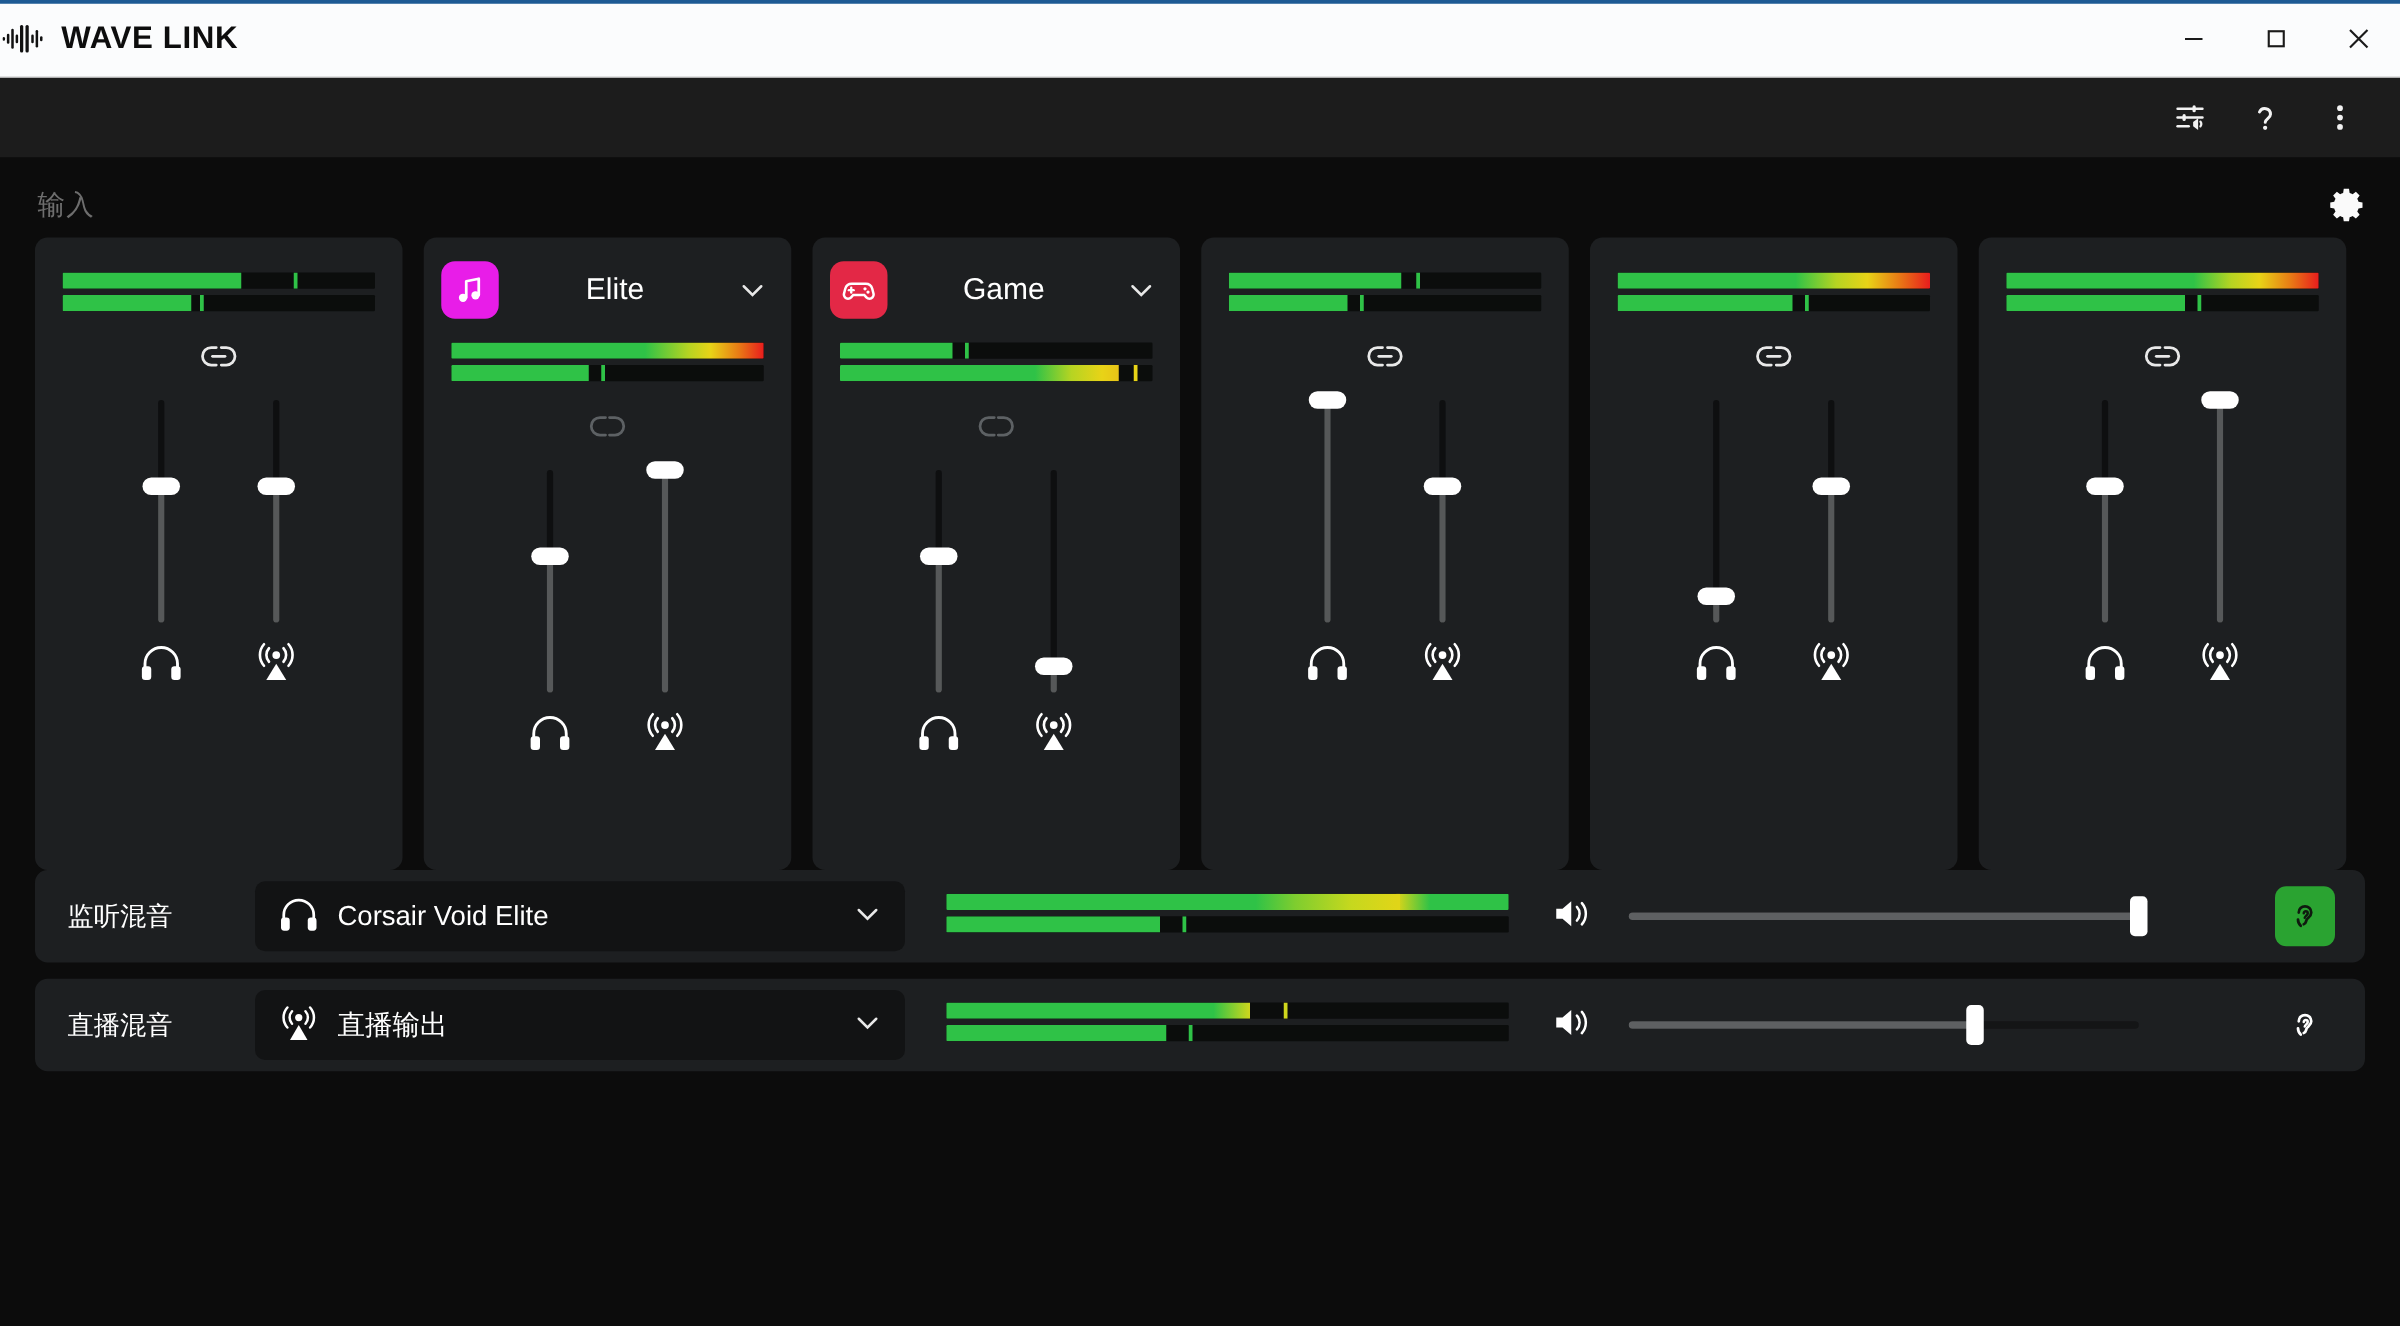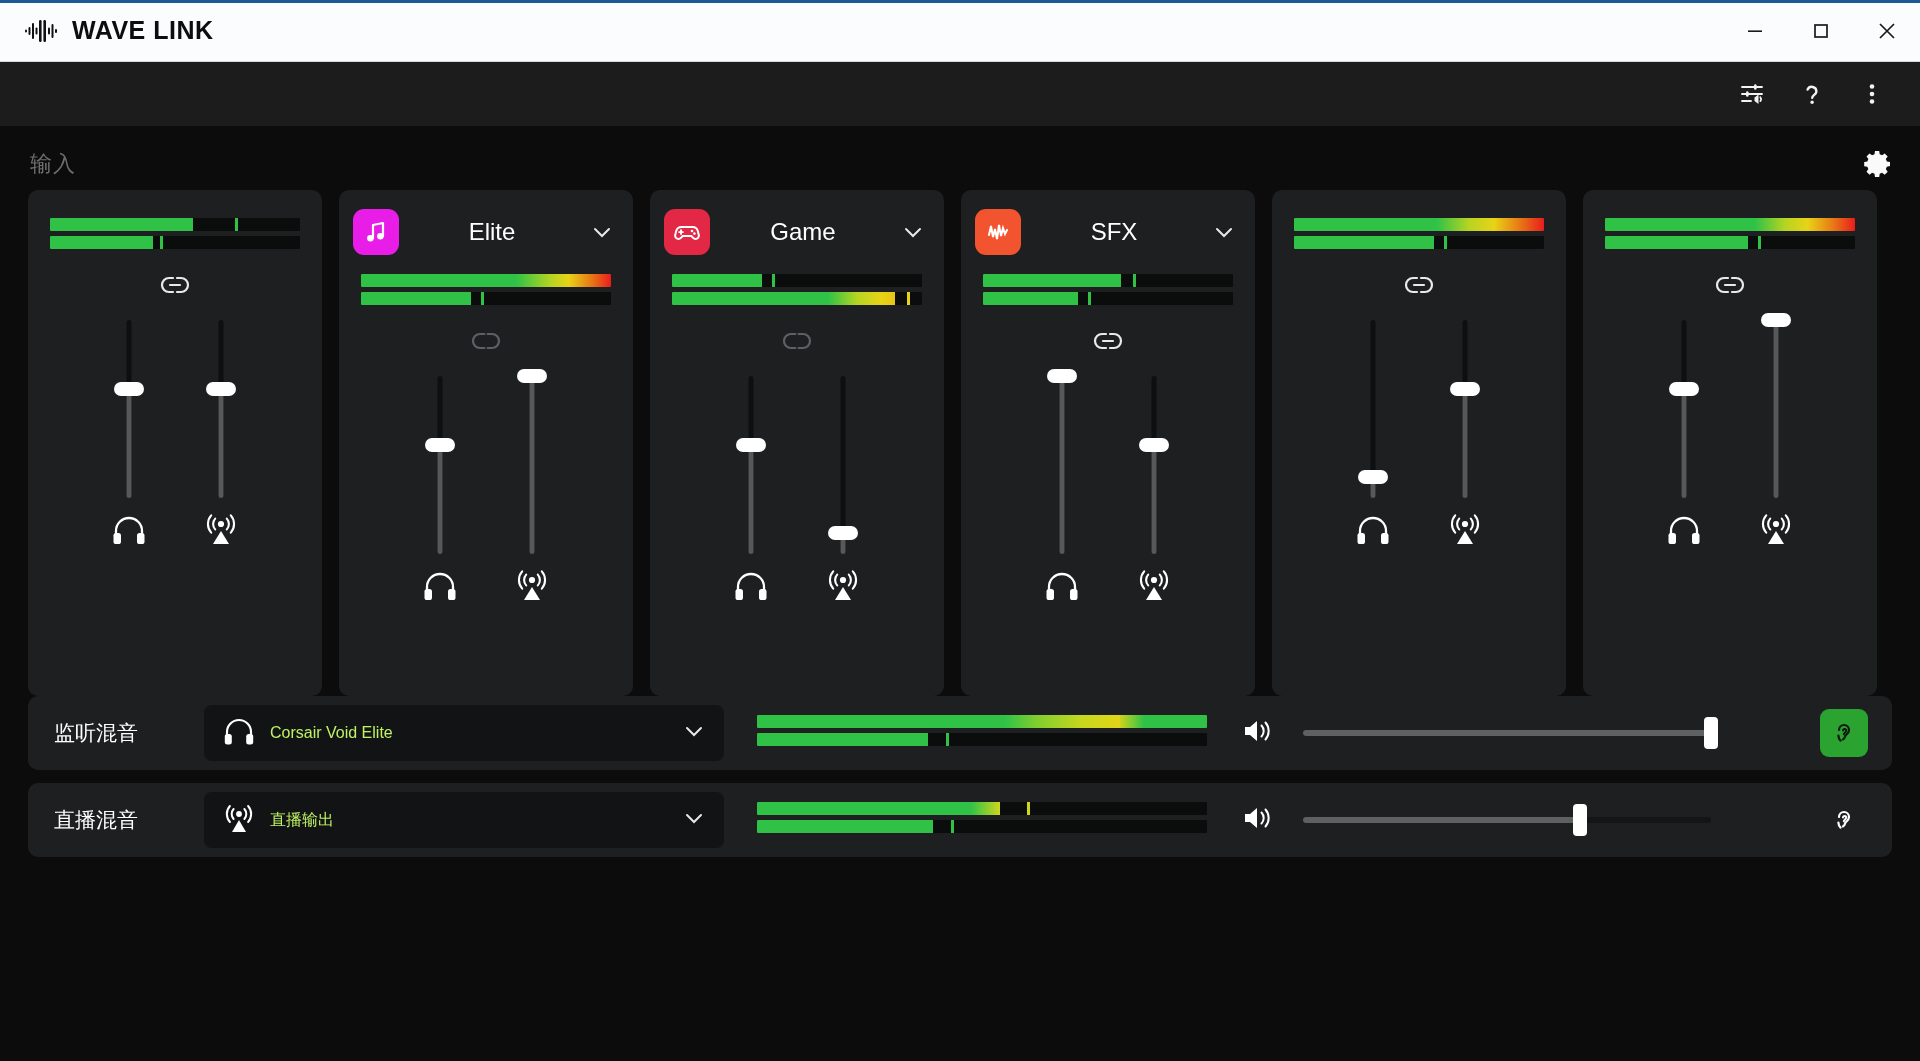--- a/index.html
+++ b/index.html
@@ -15,21 +15,21 @@
     height: 62px; background: #fbfcfd;
     display: flex; align-items: center;
     border-bottom: 1px solid #d8d8d8;
     position: relative;
   }
   .titlebar::before {
     content: ""; position: absolute; top: 0; left: 0; right: 0; height: 3px;
     background: #1f5campaign;
   }
   .tb-accent { position: absolute; top: 0; left: 0; right: 0; height: 3px; background: #1d5a94; }
-  .logo-wrap { display: flex; align-items: center; gap: 13px; padding-left: 25px; }
+  .logo-wrap { display: flex; align-items: center; gap: 13px; padding-left: 2px; }
   .logo-mark { display: block; }
   .logo-text {
     font-size: 25px; font-weight: bold; letter-spacing: 0.5px;
     color: #0d0d0d; font-family: "Liberation Sans", sans-serif;
   }
   .win-controls { margin-left: auto; display: flex; height: 100%; }
   .win-btn {
     width: 66px; height: 100%;
     display: flex; align-items: center; justify-content: center;
     cursor: default;
@@ -115,21 +115,21 @@
   .out-row {
     background: #1d1f21; border-radius: 10px; height: 74px;
     display: flex; align-items: center; padding: 0 24px 0 26px;
   }
   .out-label { color: #fff; font-size: 21px; width: 150px; flex: none; }
   .device-select {
     width: 520px; height: 56px; background: #121314; border-radius: 8px;
     display: flex; align-items: center; padding: 0 18px 0 18px; gap: 14px;
     cursor: default; flex: none;
   }
-  .device-name { color: #bef264; font-size: 16px; flex: 1; white-space: nowrap; overflow: hidden; }
+  .device-name { color: #ffffff; font-size: 22px; flex: 1; white-space: nowrap; overflow: hidden; }
   .out-meters { width: 450px; margin-left: 33px; flex: none; }
   .out-meters .meter { height: 13px; }
   .vol-wrap { display: flex; align-items: center; gap: 26px; margin-left: 34px; flex: 1; }
   .vol-slider { position: relative; height: 30px; flex: 1; max-width: 408px; cursor: default; }
   .vol-track {
     position: absolute; top: 50%; transform: translateY(-50%);
     left: 0; right: 0; height: 6px; background: #141516; border-radius: 3px;
   }
   .vol-filled {
     position: absolute; top: 50%; transform: translateY(-50%);
@@ -417,35 +417,20 @@
               <path d="M13.2 6.6a8 8 0 000 10.8 M24.8 6.6a8 8 0 010 10.8" stroke="#fff" stroke-width="2.1" fill="none" stroke-linecap="round"></path>
               <path d="M9.2 3.4a13 13 0 000 17.2 M28.8 3.4a13 13 0 010 17.2" stroke="#fff" stroke-width="2.1" fill="none" stroke-linecap="round"></path>
               <path d="M19 19 L27 32 H11 Z" fill="#fff"></path>
             </svg>
           </span>
         </div>
       </div>
     </div>
 
     <div class="strip">
-      <div class="strip-head">
-        <span class="ch-icon" style="background:#f25430">
-          <svg width="30" height="30" viewBox="0 0 30 30">
-            <g stroke="#fff" stroke-width="2" stroke-linecap="round" fill="none">
-              <path d="M6 18 L8 9 L10 20 L12 12 L14 22 L16 8 L18 19 L20 11 L22 17 L24 13"></path>
-            </g>
-          </svg>
-        </span>
-        <span class="ch-name">SFX</span>
-        <span class="ch-caret">
-          <svg width="24" height="24" viewBox="0 0 24 24">
-              <path d="M5 9l7 7 7-7" stroke="#e8e8e8" stroke-width="2" fill="none" stroke-linecap="round"></path>
-            </svg>
-        </span>
-      </div>
       <div class="meters">
         <div class="meter">
           <div class="meter-fill" style="width:55%;background:#2fc247"></div>
           <div class="meter-peak" style="left:60%"></div>
         </div>
         <div class="meter">
           <div class="meter-fill" style="width:38%;background:#2fc247"></div>
           <div class="meter-peak" style="left:42%"></div>
         </div>
       </div>

